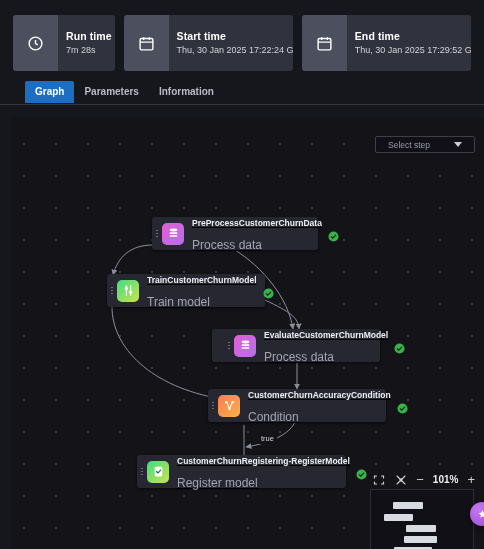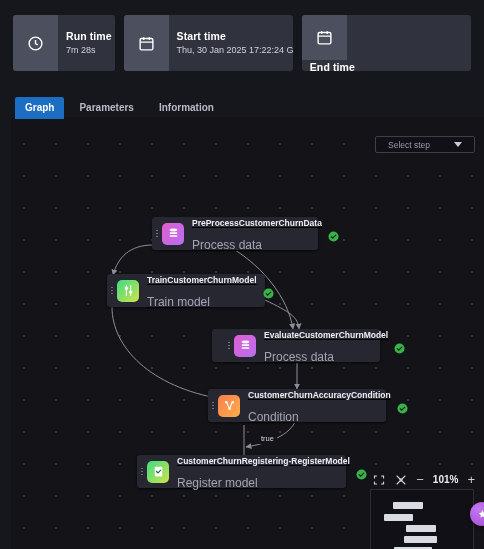--- a/index.html
+++ b/index.html
@@ -13,36 +13,36 @@
 
   
   .summary { display: flex; gap: 9px; padding: 15px 13px 0 13px; }
   .sumcard {
     display: flex; align-items: stretch;
     height: 56px; border-radius: 3px; overflow: hidden;
     background: #30323d;
   }
   .sumcard.c-run   { width: 108px; }
   .sumcard.c-start { width: 180px; justify-content: space-between; }
-  .sumcard.c-end   { width: 180px; flex-direction: column; }
+  .sumcard.c-end   { width: 180px; }
   .sum-ico {
     width: 45px; flex: 0 0 45px;
     background: #4c4f5e;
     display: flex; align-items: center; justify-content: center;
     color: #ffffff;
   }
   .sum-body { flex: 1; display: flex; flex-direction: column; justify-content: center; padding-left: 8px; }
   .sum-title { font-size: 10.5px; font-weight: bold; color: #ffffff; line-height: 14px; letter-spacing: .1px; }
   .sum-val { font-size: 9px; color: #d2d4db; line-height: 13px; margin-top: 1px; white-space: nowrap; }
 
   
   .tabbar {
-    position: relative; margin-top: 26px;
-    height: 24px; padding-left: 15px;
-    display: flex; align-items: flex-start; gap: 5px;
+    position: relative; margin-top: 10px;
+    height: 24px; padding-left: 25px;
+    display: flex; align-items: flex-start; 
   }
   .tabbar::after {
     content: ""; position: absolute; left: 0; right: 0; bottom: 0;
     height: 1px; background: #34353f;
   }
   .tab {
     font-size: 10px; font-weight: bold; color: #b9bbc6;
     padding: 4px 10px 5px 10px; border-radius: 2px 2px 0 0;
     line-height: 13px; white-space: nowrap; position: relative; z-index: 2;
   }

